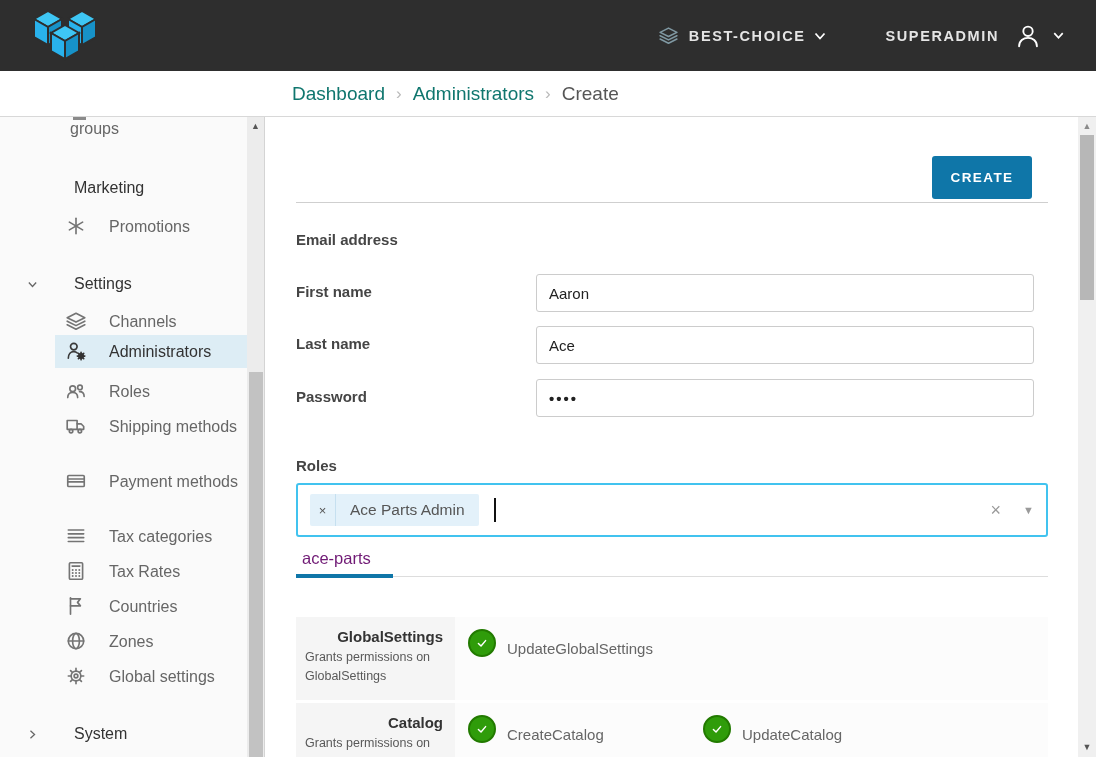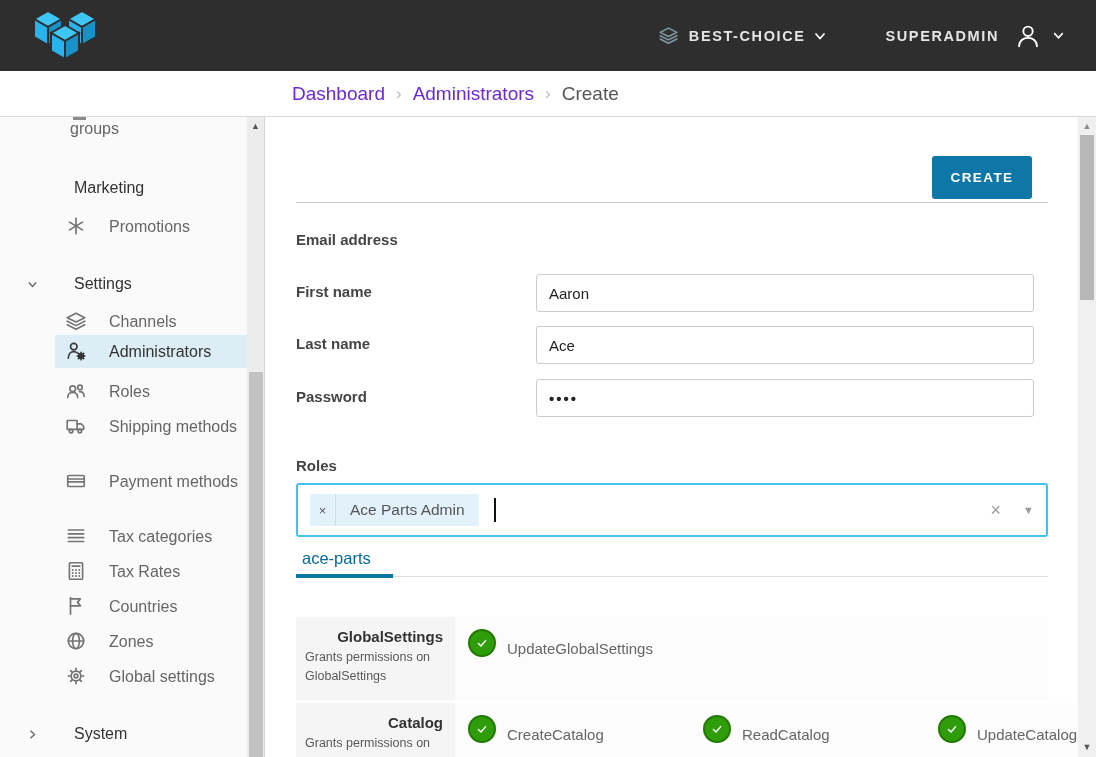--- a/index.html
+++ b/index.html
@@ -15,21 +15,21 @@
                   letter-spacing:1.6px; cursor:pointer; }
   .channel-group { margin-right:58px; }
   .user-group { margin-right:30px; }
   .topbar-group .glyph-icon { display:inline-flex; margin-right:10px; }
   .chev { display:inline-flex; margin-left:6px; }
 
   
   .crumbbar { position:absolute; left:0; top:71px; width:1096px; height:46px; background:#fff;
               border-bottom:1px solid #d8d8d8; display:flex; align-items:center; padding-left:292px;
               font-size:19px; color:#565656; }
-  .crumb-link { color:#6d28d9; cursor:pointer; text-decoration:none; }
+  .crumb-link { color:#0f766e; cursor:pointer; text-decoration:none; }
   .crumb-sep { color:#b9b9b9; margin:0 11px; font-size:17px; }
 
   
   .page-body { position:absolute; left:0; top:117px; width:1096px; height:640px; display:flex; }
   .sidebar { width:247px; height:640px; background:#fafafa; position:relative; overflow:hidden; flex:none; }
   .side-scroll { width:18px; height:640px; background:#ececec; border-right:1px solid #d4d4d4;
                  position:relative; flex:none; }
   .main { flex:1; height:640px; background:#fff; position:relative; overflow:hidden; }
   .main-scroll { width:18px; height:640px; background:#f0f0f0; position:relative; flex:none; }
 
@@ -71,21 +71,21 @@
   .chip { display:flex; height:32px; border-radius:2px; overflow:hidden; }
   .chip-x { width:26px; background:#e3f1fa; border-right:1px solid #c6e0f0; color:#565656; font-size:13px;
             display:flex; align-items:center; justify-content:center; cursor:pointer; }
   .chip-label { background:#e3f1fa; color:#565656; font-size:15.5px; display:flex; align-items:center;
                 padding:12px 14px; }
   .caret { width:2px; height:24px; background:#111; margin-left:15px; }
   .sel-spacer { flex:1; }
   .sel-clear { color:#9a9a9a; font-size:18px; margin-right:22px; cursor:pointer; }
   .sel-arrow { color:#9a9a9a; font-size:11px; cursor:pointer; }
 
-  .tab-label { position:absolute; left:37px; top:432px; font-size:16.5px; color:#0369a1; cursor:pointer; }
+  .tab-label { position:absolute; left:37px; top:432px; font-size:16.5px; color:#701a75; cursor:pointer; }
   .tab-track { position:absolute; left:31px; top:459px; width:752px; height:1px; background:#ddd; }
   .tab-active-bar { position:absolute; left:31px; top:457px; width:97px; height:4px; background:#0f76a8; }
 
   .perm-table { position:absolute; left:31px; top:500px; width:752px; }
   .perm-row { display:flex; margin-bottom:3px; }
   .perm-left { width:159px; flex:none; background:#f5f5f5; padding:11px 12px 11px 9px; }
   .perm-title { font-size:15px; font-weight:700; color:#333;text-align:right; }
   .perm-desc { font-size:12.5px; color:#595959; line-height:1.5; margin-top:3px; }
   .perm-right { flex:1; background:#fcfcfc; padding:12px 0 12px 13px; display:flex; align-items:flex-start; }
   .perm-row-1 { height:83px; }
@@ -372,28 +372,20 @@
                 </svg>
             </span>
             <span class="perm-name">CreateCatalog</span>
           </div>
           <div class="perm-item">
             <span class="toggle">
               <svg width="16" height="16" viewBox="0 0 20 20" style="stroke:#fff;fill:none;stroke-width:1.8;stroke-linecap:round;stroke-linejoin:round;">
                   <path d="M5.5 10.5 L8.8 13.8 L14.5 7"></path>
                 </svg>
             </span>
-            <span class="perm-name">ReadCatalog</span>
-          </div>
-          <div class="perm-item">
-            <span class="toggle">
-              <svg width="16" height="16" viewBox="0 0 20 20" style="stroke:#fff;fill:none;stroke-width:1.8;stroke-linecap:round;stroke-linejoin:round;">
-                  <path d="M5.5 10.5 L8.8 13.8 L14.5 7"></path>
-                </svg>
-            </span>
             <span class="perm-name">UpdateCatalog</span>
           </div>
         </div>
       </div>
 
     </div>
   </div>
 
   <div class="main-scroll">
     <div class="scroll-up" style="color:#8a8a8a;">▲</div>

